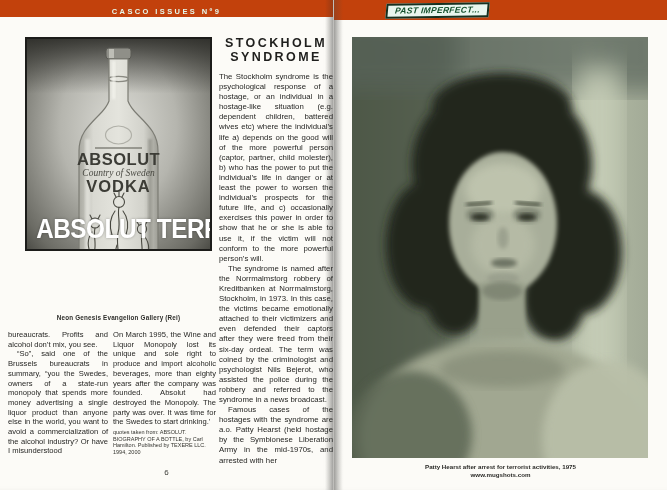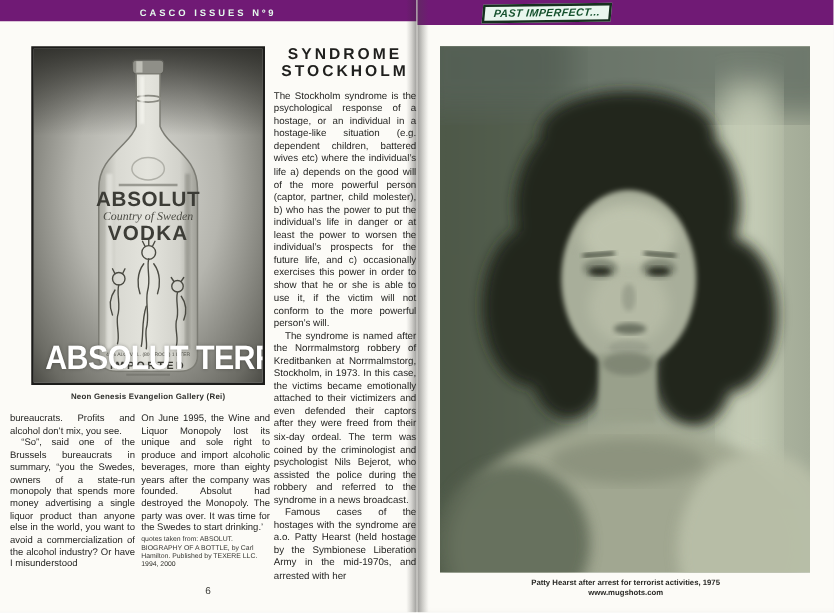--- a/index.html
+++ b/index.html
@@ -3,31 +3,31 @@
 <meta charset="utf-8">
 <style>
   html,body{margin:0;padding:0;background:#ffffff;}
   .spread{position:relative;width:667px;height:490px;background:#f2f1ed;overflow:hidden;
           font-family:"Liberation Sans",sans-serif;-webkit-font-smoothing:antialiased;}
   .page{position:absolute;top:0;height:490px;background:#fcfbf7;}
   .page-left{left:0;width:333px;box-shadow:inset -6px 0 8px -6px rgba(0,0,0,.35);}
   .page-right{left:334px;width:333px;box-shadow:inset 7px 0 9px -7px rgba(0,0,0,.4);}
 
   
-  .greenbar{position:absolute;left:0;top:0;width:100%;background:#701a75;}
+  .greenbar{position:absolute;left:0;top:0;width:100%;background:#c2410c;}
   .greenbar.left{height:17px;text-align:center;}
   .greenbar.left span{display:inline-block;line-height:17px;font-size:7.5px;font-weight:bold;
         letter-spacing:2.4px;color:#e4f8ec;}
   .greenbar.right{height:20px;}
   .badge{position:absolute;left:52px;top:3px;display:inline-block;background:#e9f6ee;
         border:2px solid #16301f;padding:0 7px;line-height:11px;font-size:8.5px;font-weight:bold;
         font-style:italic;color:#14502c;letter-spacing:.3px;transform:skewX(-6deg) rotate(-.8deg);}
 
   
-  .ad-frame{position:absolute;left:25px;top:37px;width:187px;height:271px;box-sizing:border-box;
+  .ad-frame{position:absolute;left:25px;top:37px;width:187px;height:214px;box-sizing:border-box;
         border:2px solid #1c1c1a;overflow:hidden;
         background:
           linear-gradient(180deg,rgba(40,40,36,.85) 0%,rgba(40,40,36,0) 26%),
           radial-gradient(ellipse at 50% 42%, #dcdcd6 0%, #b5b5ae 45%, #6b6b64 88%, #4c4c46 100%);}
   .ad-frame svg{position:absolute;left:0;top:0;}
   .ad-overlay-title{position:absolute;left:0;right:0;bottom:4px;text-align:center;color:#ffffff;
         font-size:27px;font-weight:800;letter-spacing:-.5px;transform:scaleX(.9);
         text-shadow:0 0 3px rgba(0,0,0,.3);white-space:nowrap;}
   .ad-caption{position:absolute;left:25px;top:314px;width:187px;text-align:center;
         font-size:6.3px;font-weight:bold;color:#2d2d2a;letter-spacing:.2px;}
@@ -133,28 +133,28 @@
     </div>
 
     <div class="ad-caption">Neon Genesis Evangelion Gallery (Rei)</div>
 
     <div class="col col1">
       <p>bureaucrats. Profits and alcohol don’t mix, you see.</p>
       <p class="indent">“So”, said one of the Brussels bureaucrats in summary, “you the Swedes, owners of a state-run monopoly that spends more money advertising a single liquor product than anyone else in the world, you want to avoid a commercialization of the alcohol industry? Or have I misunderstood</p>
     </div>
 
     <div class="col col2">
-      <p>On June 1995, the Wine and Liquor Monopoly lost its unique and sole right to produce and import alcoholic beverages, more than eighty years after the company was founded. Absolut had destroyed the Monopoly. The party was over. It was time for the Swedes to start drinking.’</p>
+      <p>On March 1995, the Wine and Liquor Monopoly lost its unique and sole right to produce and import alcoholic beverages, more than eighty years after the company was founded. Absolut had destroyed the Monopoly. The party was over. It was time for the Swedes to start drinking.’</p>
       <div class="footnote">quotes taken from: ABSOLUT. BIOGRAPHY OF A BOTTLE, by Carl Hamilton. Published by TEXERE LLC. 1994, 2000</div>
     </div>
 
     <div class="article-col">
       <div class="article-title">
+        <div>STOCKHOLM</div>
         <div>SYNDROME</div>
-        <div>STOCKHOLM</div>
       </div>
       <p>The Stockholm syndrome is the psychological response of a hostage, or an individual in a hostage-like situation (e.g. dependent children, battered wives etc) where the individual’s life a) depends on the good will of the more powerful person (captor, partner, child molester), b) who has the power to put the individual’s life in danger or at least the power to worsen the individual’s prospects for the future life, and c) occasionally exercises this power in order to show that he or she is able to use it, if the victim will not conform to the more powerful person’s will.</p>
       <p class="indent">The syndrome is named after the Norrmalmstorg robbery of Kreditbanken at Norrmalmstorg, Stockholm, in 1973. In this case, the victims became emotionally attached to their victimizers and even defended their captors after they were freed from their six-day ordeal. The term was coined by the criminologist and psychologist Nils Bejerot, who assisted the police during the robbery and referred to the syndrome in a news broadcast.</p>
       <p class="indent">Famous cases of the hostages with the syndrome are a.o. Patty Hearst (held hostage by the Symbionese Liberation Army in the mid-1970s, and arrested with her</p>
     </div>
 
     <div class="pagenum">6</div>
   </div>
 
   <div class="page page-right">

